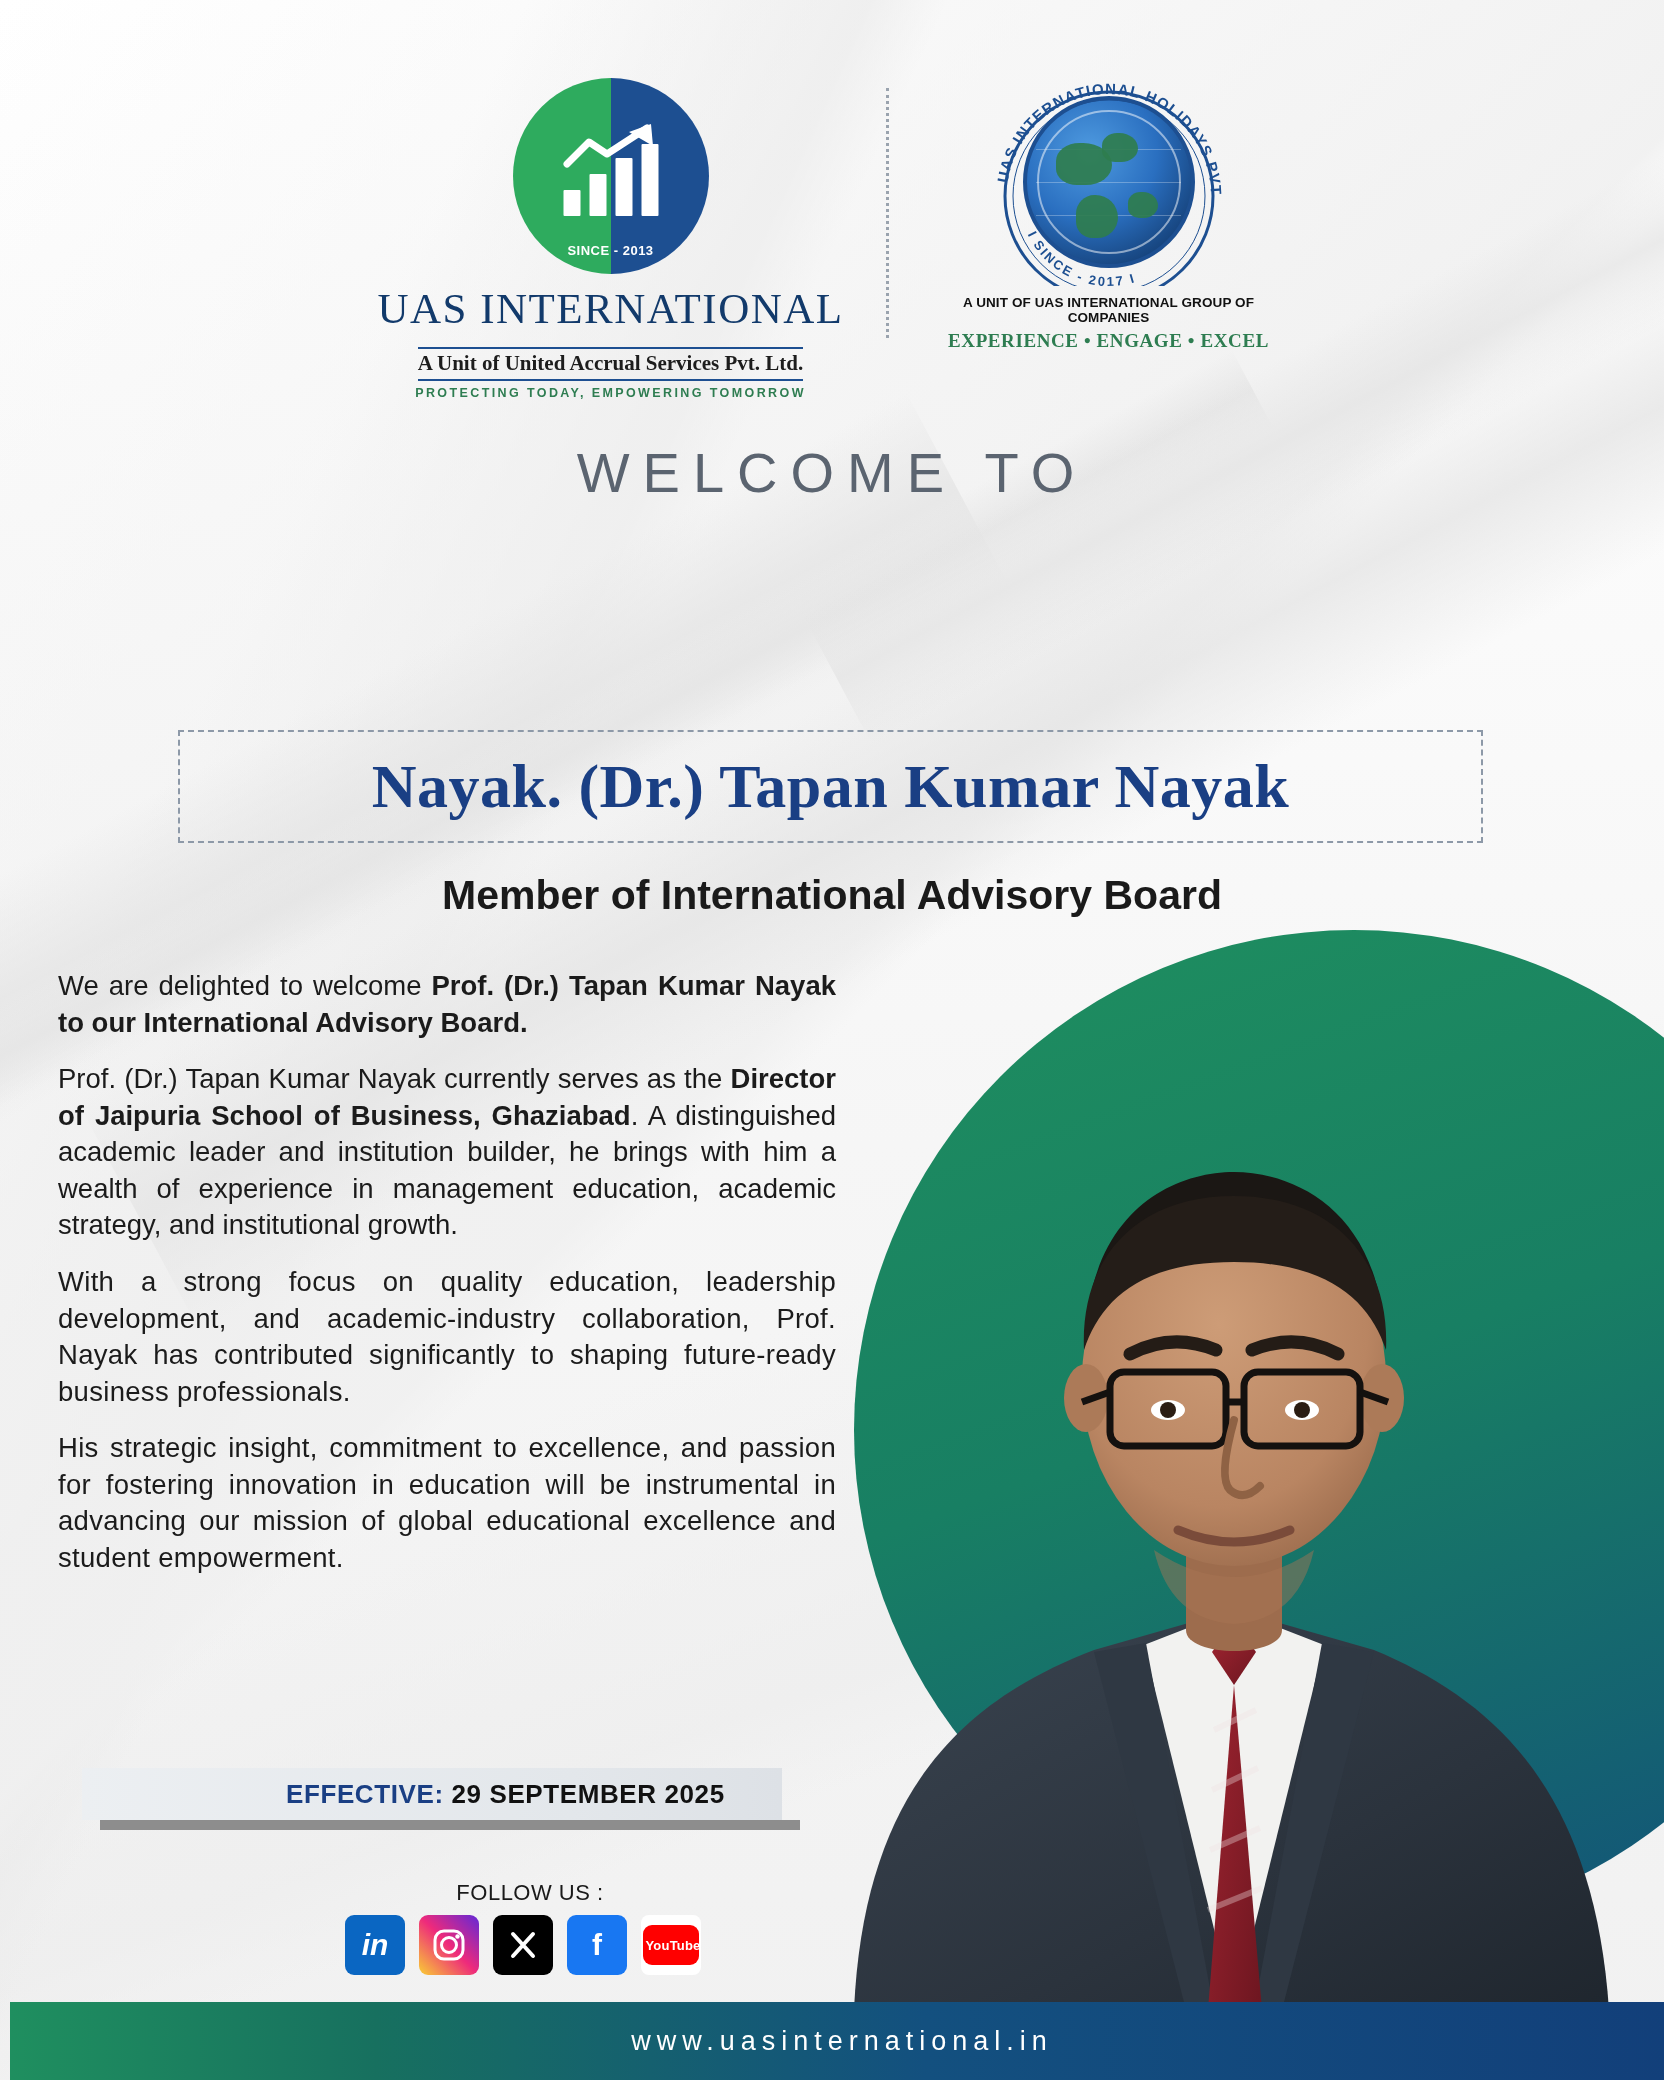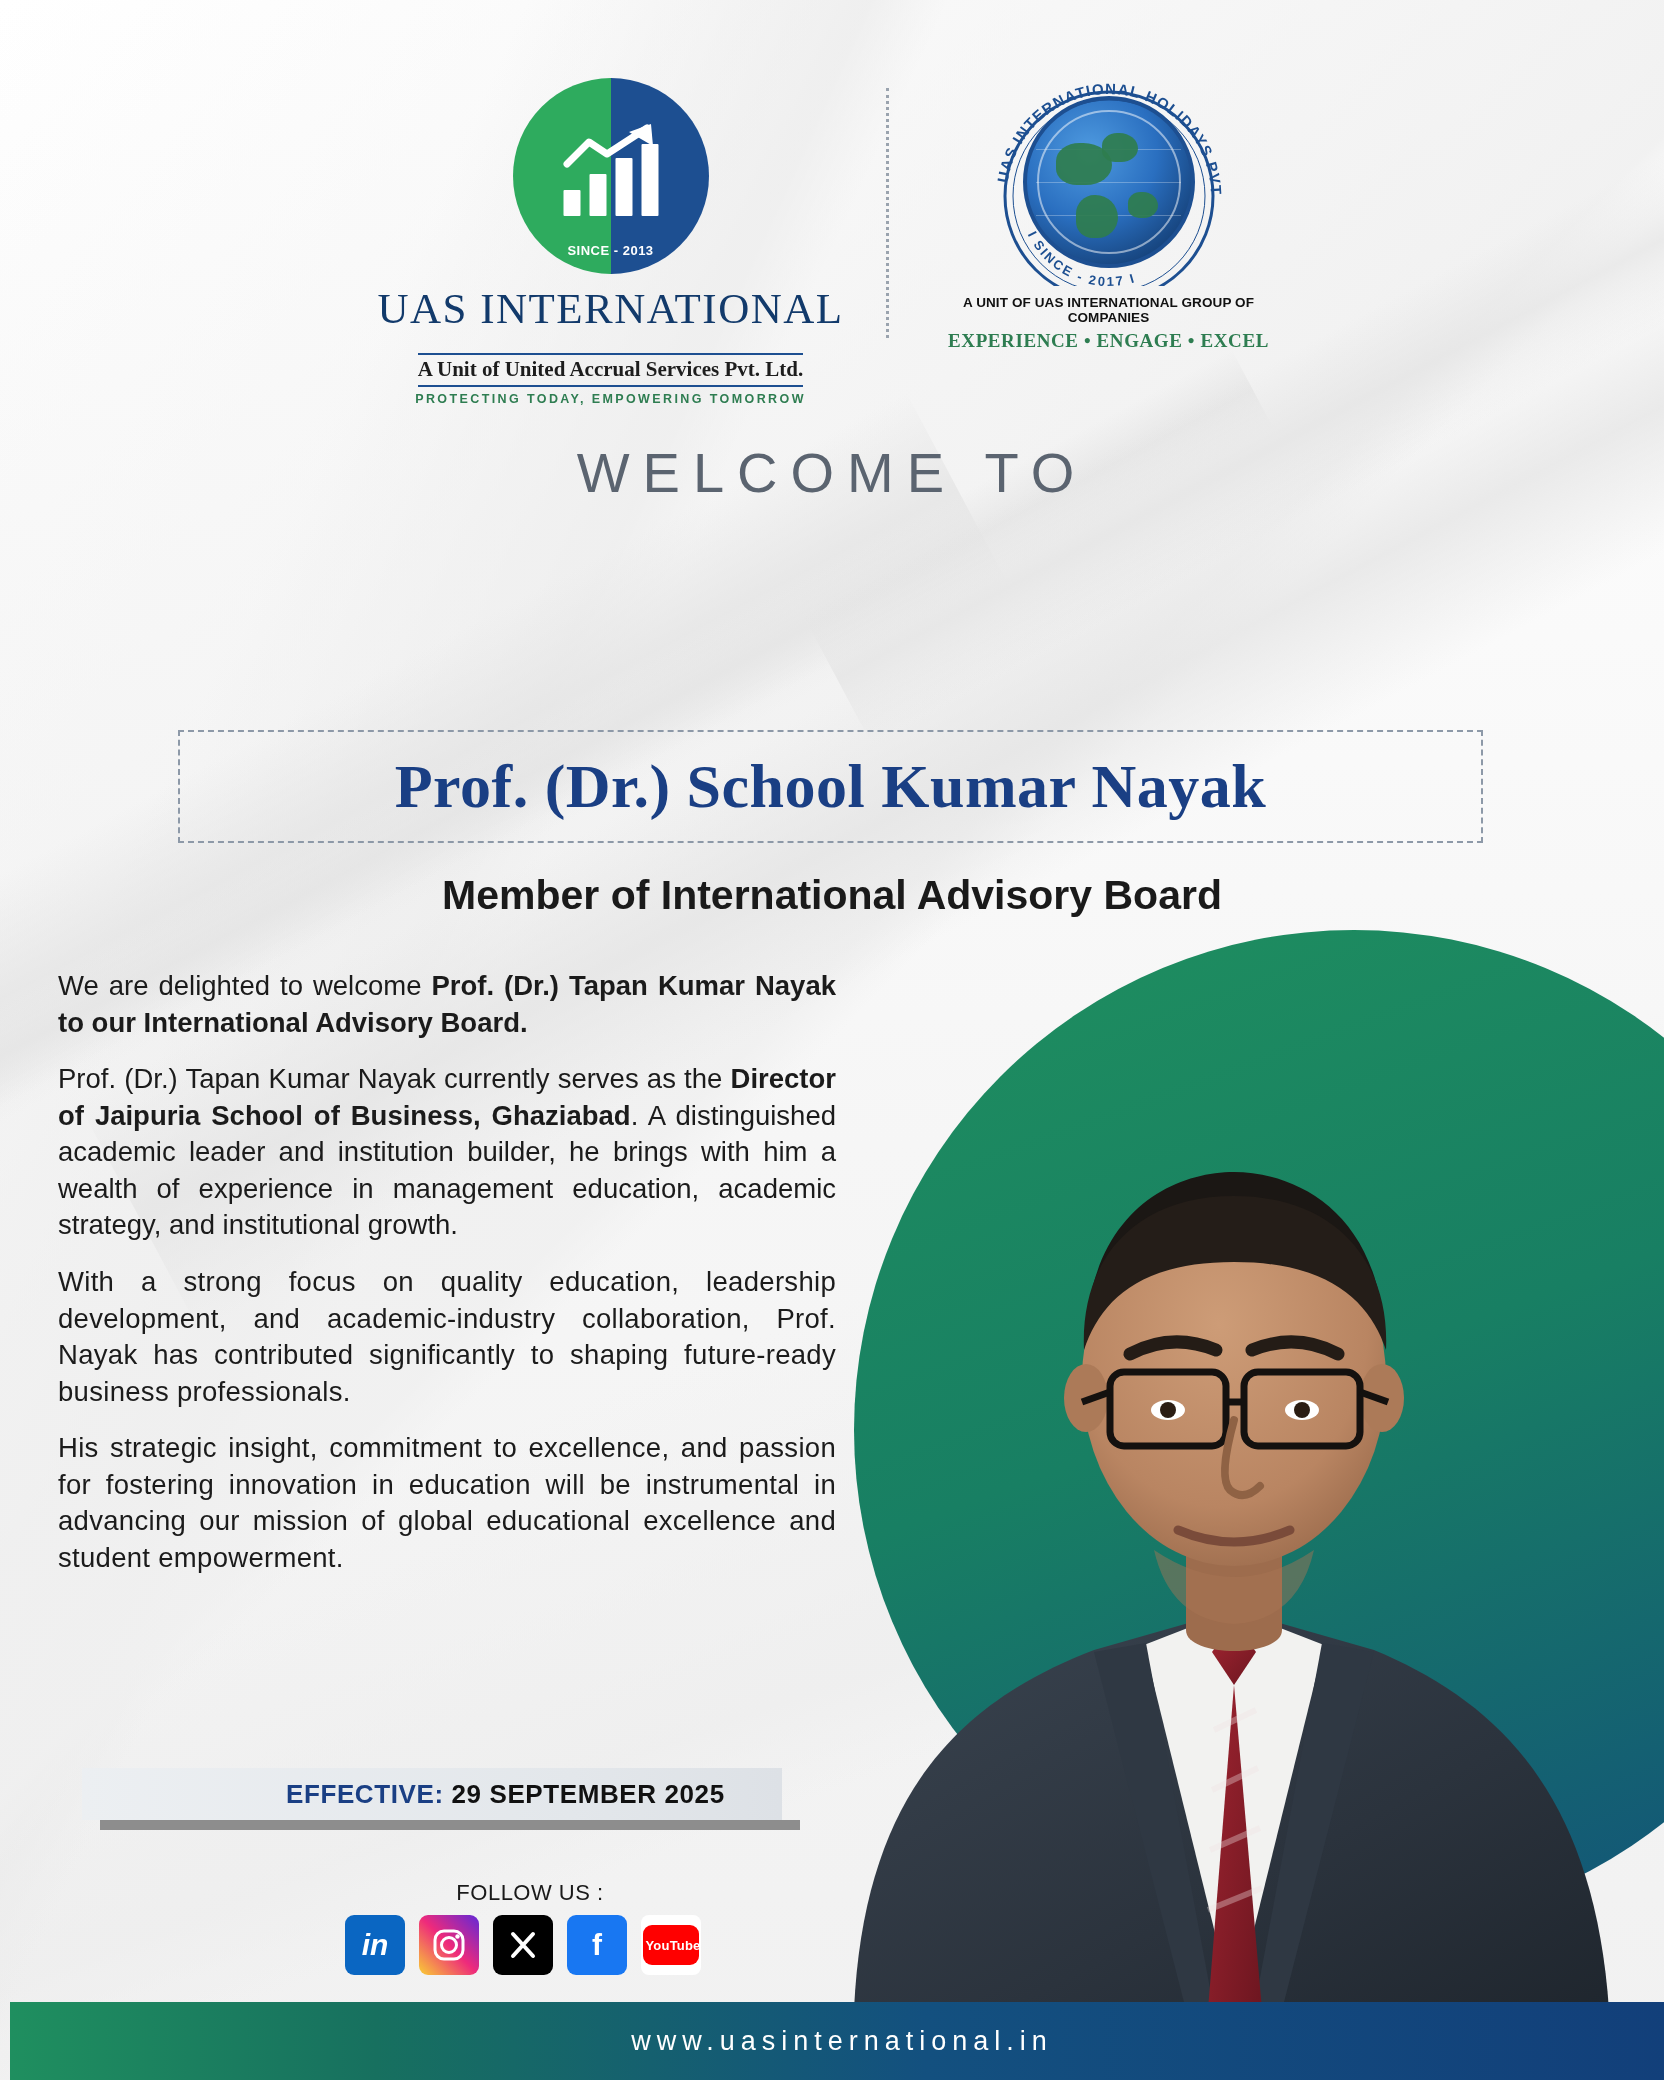--- a/index.html
+++ b/index.html
@@ -82,21 +82,21 @@
   }
   .logo-sub {
     font-family: "Liberation Serif", serif;
     font-weight: bold;
     font-size: 21px;
     color: #1d1d1d;
     border-top: 2px solid #1d4f91;
     border-bottom: 2px solid #1d4f91;
     display: inline-block;
     padding: 2px 0 3px;
-    margin-top: 20px;
+    margin-top: 14px;
   }
   .logo-tag {
     margin-top: 5px;
     font-size: 12.5px;
     letter-spacing: 2.4px;
     font-weight: bold;
     color: #2e7d51;
   }
   .divider-dots {
     width: 2px;
@@ -351,21 +351,21 @@
         </svg>
       </div>
       <div class="unit">A UNIT OF UAS INTERNATIONAL GROUP OF COMPANIES</div>
       <div class="eee">EXPERIENCE • ENGAGE • EXCEL</div>
     </div>
   </div>
 
   <div class="welcome">WELCOME TO</div>
 
   <div class="name-box">
-    <div class="nm">Prof. (Dr.) School Kumar Nayak</div>
+    <div class="nm">Nayak. (Dr.) Tapan Kumar Nayak</div>
   </div>
   <div class="role">Member of International Advisory Board</div>
 
   <div class="green-arc"></div>
 
   <div class="photo-clip">
     <svg class="person" viewBox="0 0 880 1100" preserveAspectRatio="xMidYMax meet">
       <defs>
         <linearGradient id="suit" x1="0" y1="0" x2="1" y2="1">
           <stop offset="0%" stop-color="#3a4450"></stop>

